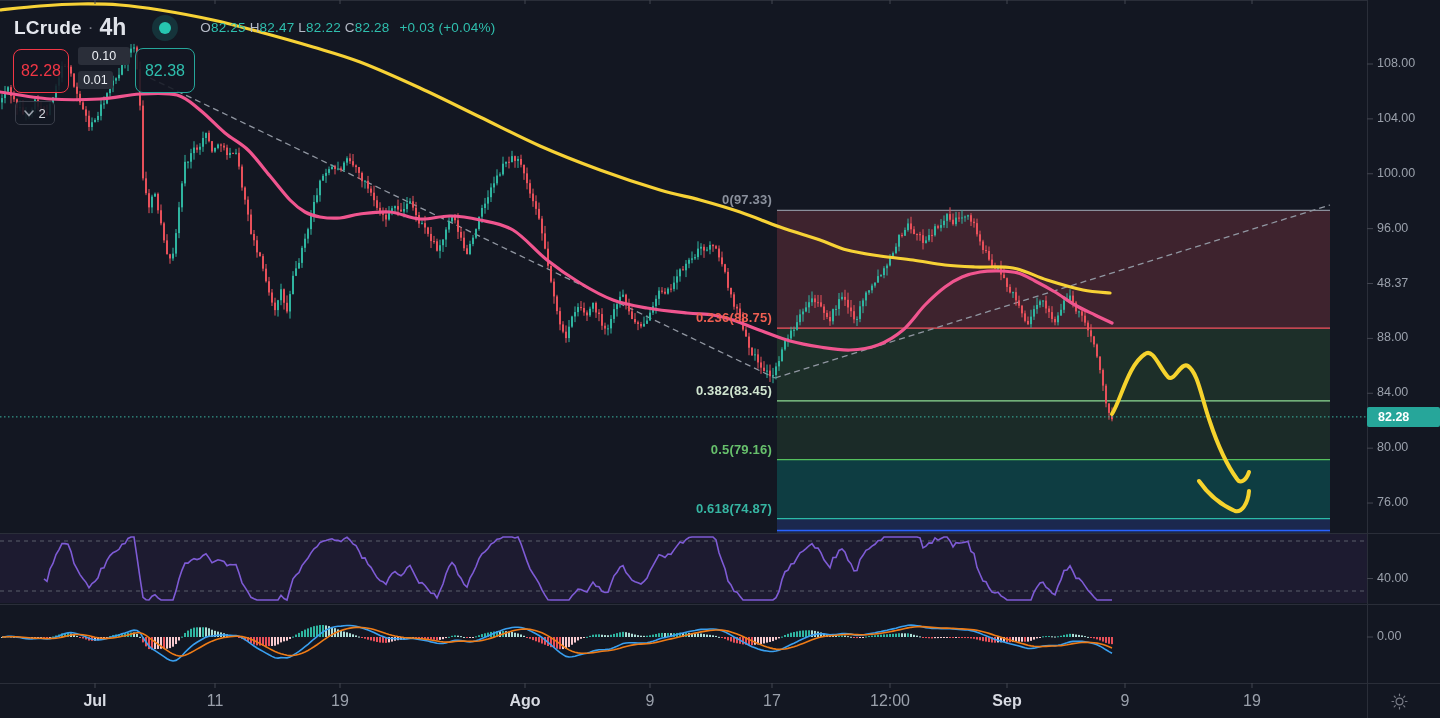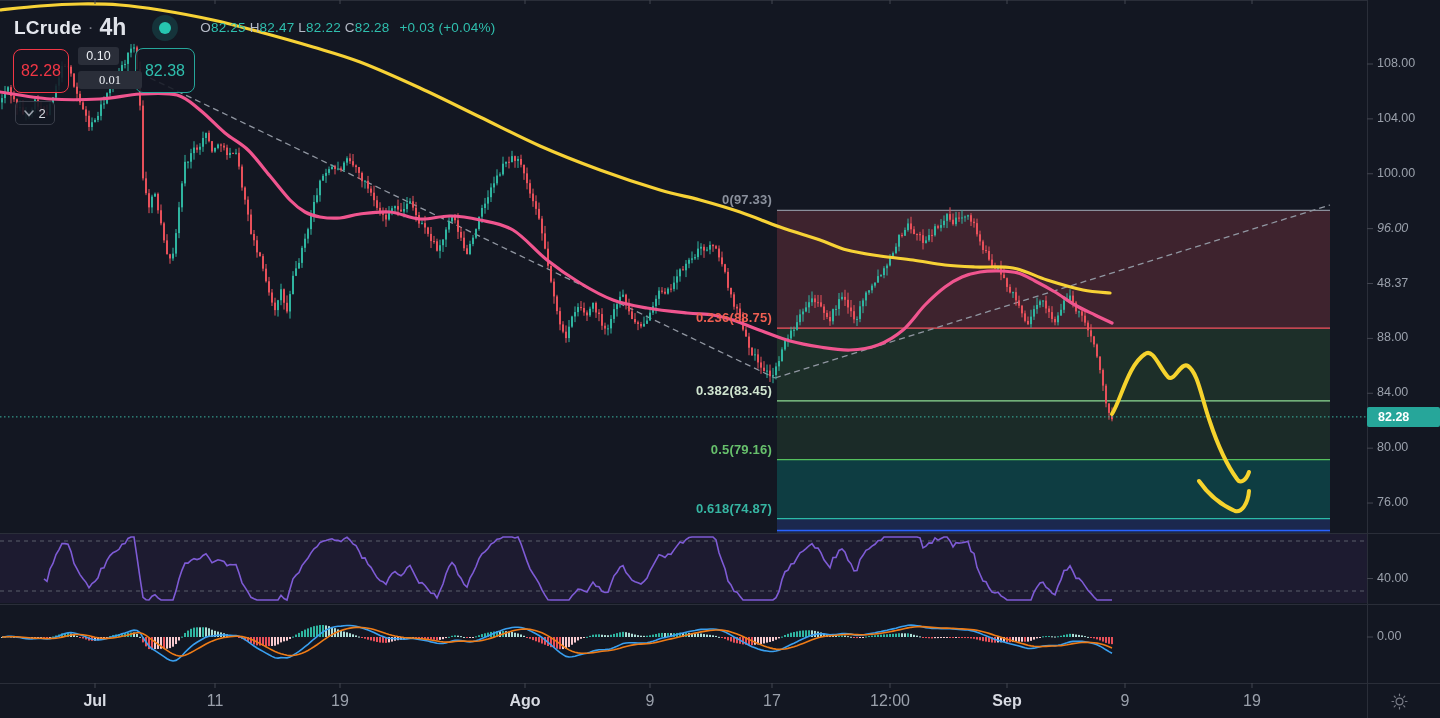--- a/index.html
+++ b/index.html
@@ -17,22 +17,22 @@
   .ohlc{margin-left:22px;font-size:13.5px;color:#b4bac6;white-space:nowrap;letter-spacing:.2px;}
   .ohlc b{font-weight:400;color:#2fbfae;}
   .ohlc .chg{color:#2fbfae;margin-left:6px;}
   
   .px-box{position:absolute;width:54px;height:42px;border-radius:8px;background:rgba(19,23,34,.88);
           display:flex;align-items:center;justify-content:center;font-size:16px;z-index:30;cursor:pointer;}
   .sell{left:13px;top:49px;border:1px solid #f23645;color:#f23645;}
   .buy{left:135px;top:48px;width:58px;height:43px;border:1px solid #26a69a;color:#2fbfae;}
   .spread{position:absolute;background:#2a2e39;color:#eceff4;font-size:12.5px;border-radius:3px;
           display:flex;align-items:center;justify-content:center;z-index:31;}
-  .spread.t{left:78px;top:47px;width:41px;height:18px;}
-  .spread.b{left:78px;top:71px;width:64px;height:18px;font-family:Liberation Serif, serif;}
+  .spread.t{left:78px;top:47px;width:52px;height:18px;}
+  .spread.b{left:78px;top:71px;width:35px;height:18px;}
   .collapse-btn{position:absolute;left:15px;top:101px;width:40px;height:24px;border-radius:5px;
           background:rgba(19,23,34,.9);border:1px solid #3a3e4a;color:#d6d9e0;font-size:13px;
           display:flex;align-items:center;justify-content:center;gap:4px;z-index:30;cursor:pointer;
           font-family:"Liberation Sans",sans-serif;}
   .collapse-btn svg{display:block;}
   
   .axlbl{position:absolute;left:1377px;width:60px;font-size:12.5px;color:#9aa0ab;z-index:20;}
   .tlbl{position:absolute;top:692px;transform:translateX(-50%);font-size:16px;color:#9aa0ab;z-index:20;}
   .tlbl.major{color:#d8dbe3;font-weight:700;}
   .fiblbl{position:absolute;width:772px;left:0;text-align:right;font-size:13px;z-index:12;letter-spacing:.2px;font-weight:bold;}
@@ -1266,21 +1266,21 @@
       <div class="fiblbl" style="top: 192.392px; color: rgb(138, 144, 156);">0(97.33)</div>
       <div class="fiblbl" style="top: 310.11px; color: rgb(239, 95, 82);">0.236(88.75)</div>
       <div class="fiblbl" style="top: 382.826px; color: rgb(207, 228, 207);">0.382(83.45)</div>
       <div class="fiblbl" style="top: 441.685px; color: rgb(103, 192, 108);">0.5(79.16)</div>
       <div class="fiblbl" style="top: 500.544px; color: rgb(54, 181, 162);">0.618(74.87)</div>
     </div>
   <div id="priceAxis">
       <div class="axlbl" style="top: 56px;">108.00</div>
       <div class="axlbl" style="top: 110.88px;">104.00</div>
       <div class="axlbl" style="top: 165.76px;">100.00</div>
-      <div class="axlbl" style="top: 220.64px; font-style: italic;">96.00</div>
+      <div class="axlbl" style="top: 220.64px;">96.00</div>
       <div class="axlbl" style="top: 275.52px;">48.37</div>
       <div class="axlbl" style="top: 330.4px;">88.00</div>
       <div class="axlbl" style="top: 385.28px;">84.00</div>
       <div class="axlbl" style="top: 440.16px;">80.00</div>
       <div class="axlbl" style="top: 495.04px;">76.00</div>
       <div class="axlbl" style="top: 570.5px;">40.00</div>
       <div class="axlbl" style="top: 629px;">0.00</div>
     </div>
   <div id="timeAxis">
       <div class="tlbl major" style="left: 95px;">Jul</div>

